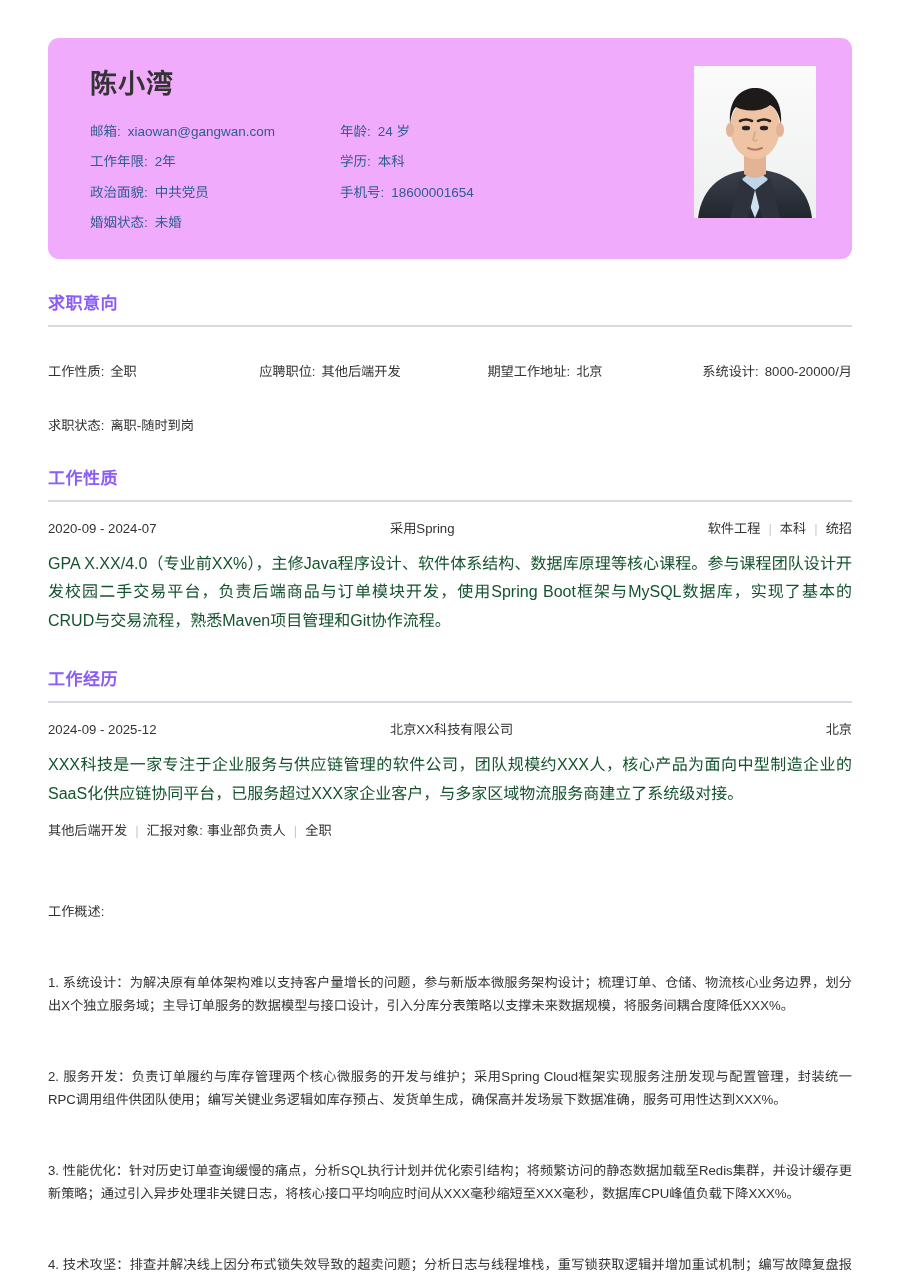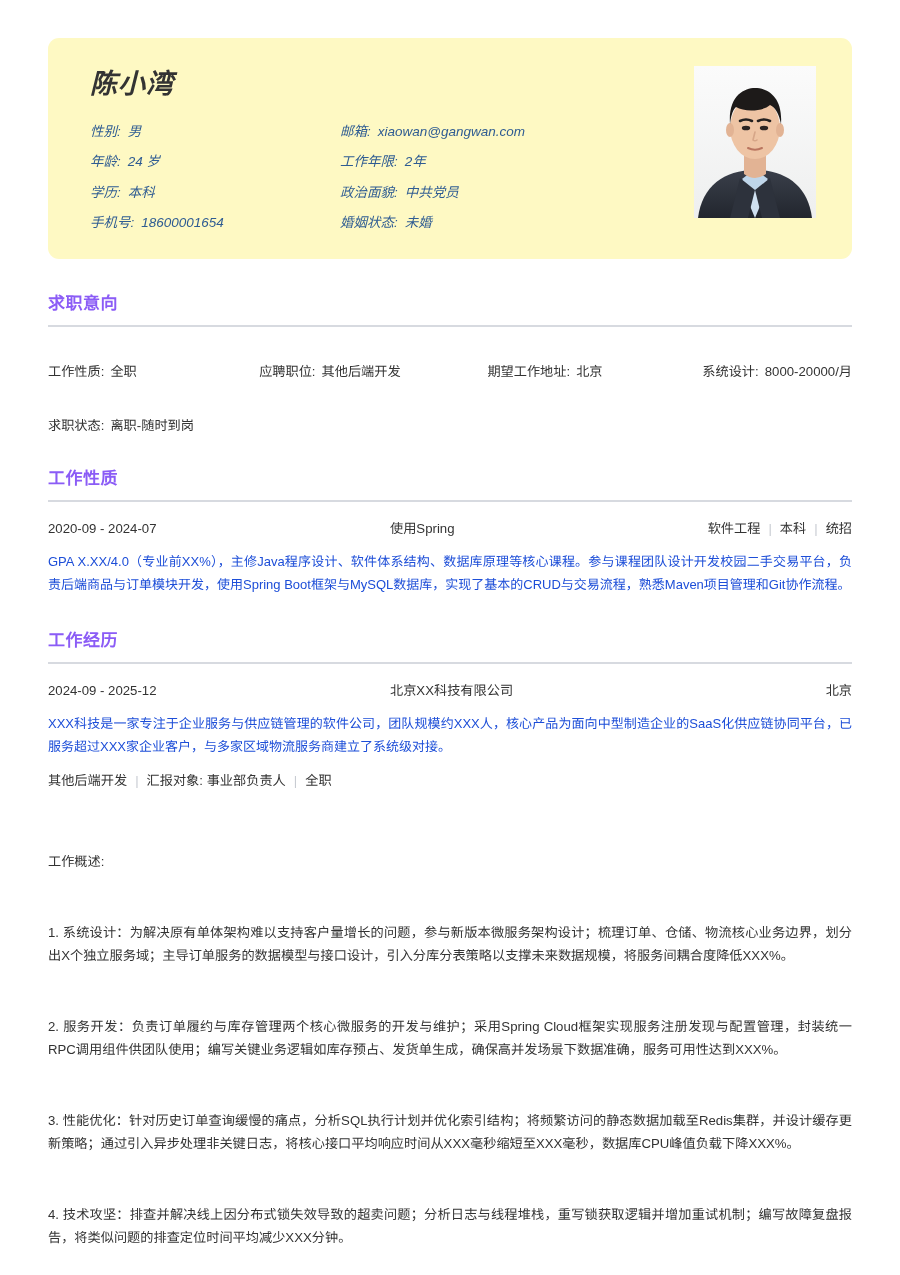--- a/index.html
+++ b/index.html
@@ -16,28 +16,27 @@
   .page {
     width: 900px;
     min-height: 1275px;
     background: #ffffff;
     padding: 38px 48px 20px 48px;
     position: relative;
   }
 
   
   .header-card {
-    background: #fef9c3;
+    background: #f0abfc;
     border-radius: 11px;
     padding: 24px 28px 26px 28px;
     display: flex;
     align-items: flex-start;
     justify-content: space-between;
     min-height: 212px;
-    font-style: italic;
   }
 
   .header-left { flex: 1 1 auto; padding-top: 2px; }
 
   .person-name {
     font-size: 27px;
     font-weight: bold;
     color: #333333;
     letter-spacing: 1px;
     margin: 6px 0 22px 14px;
@@ -120,22 +119,22 @@
   .entry-meta { flex: 0 0 auto; text-align: right; white-space: nowrap; }
 
   .meta-sep {
     display: inline-block;
     color: #c8ccd2;
     margin: 0 8px;
     font-weight: normal;
   }
 
   .entry-body {
-    font-size: 13px;
-    color: #1d4ed8;
+    font-size: 16px;
+    color: #14532d;
     line-height: 1.78;
     text-align: justify;
     margin-bottom: 12px;
     white-space: pre-wrap;
   }
 
   .entry-tags {
     font-size: 13.2px;
     color: #333333;
     margin-bottom: 14px;
@@ -154,23 +153,20 @@
 
 <div class="page">
 
   <div class="header-card">
 
     <div class="header-left">
       <div class="person-name">陈小湾</div>
 
       <div class="info-grid">
 
-        <div class="info-item">
-          <span class="lbl">性别:</span><span class="val">男</span>
-        </div>
         <div class="info-item">
           <span class="lbl">邮箱:</span><span class="val">xiaowan@gangwan.com</span>
         </div>
 
         <div class="info-item">
           <span class="lbl">年龄:</span><span class="val">24 岁</span>
         </div>
         <div class="info-item">
           <span class="lbl">工作年限:</span><span class="val">2年</span>
         </div>
@@ -268,21 +264,21 @@
     </div>
   </div>
 
   <div class="section">
     <div class="section-title">工作性质</div>
     <div class="section-rule"></div>
 
     <div>
       <div class="entry-head">
         <div class="entry-date">2020-09 - 2024-07</div>
-        <div class="entry-org">使用Spring</div>
+        <div class="entry-org">采用Spring</div>
         <div class="entry-meta">
           <span>软件工程</span><span class="meta-sep">|</span><span>本科</span><span class="meta-sep">|</span><span>统招</span>
         </div>
       </div>
       <div class="entry-body">GPA X.XX/4.0（专业前XX%），主修Java程序设计、软件体系结构、数据库原理等核心课程。参与课程团队设计开发校园二手交易平台，负责后端商品与订单模块开发，使用Spring Boot框架与MySQL数据库，实现了基本的CRUD与交易流程，熟悉Maven项目管理和Git协作流程。</div>
     </div>
   </div>
 
   <div class="section">
     <div class="section-title">工作经历</div>

